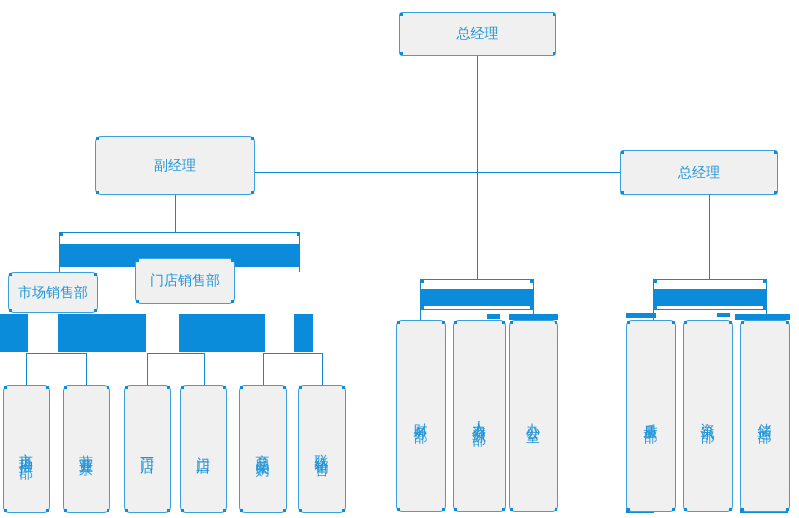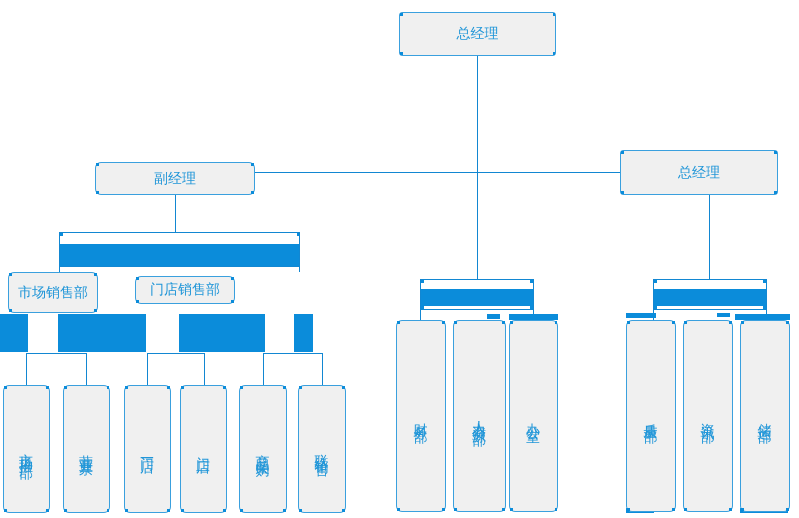--- a/index.html
+++ b/index.html
@@ -98,31 +98,31 @@
   <div class="bar" style="left:420px;top:279px;width:114px;height:31px">
     <i class="bfill" style="top:9px;height:17px"></i>
   </div>
   <div class="bar" style="left:653px;top:279px;width:114px;height:31px">
     <i class="bfill" style="top:9px;height:17px"></i>
   </div>
 
   <div class="box r3" style="left:399px;top:12px;width:157px;height:44px">
     <span>总经理</span>
   </div>
-  <div class="box r6" style="left:95px;top:162px;width:160px;height:33px">
+  <div class="box r6" style="left:95px;top:136px;width:160px;height:59px">
     <span>副经理</span>
   </div>
   <div class="box r3" style="left:620px;top:150px;width:158px;height:45px">
     <span>总经理</span>
   </div>
 
   <div class="box r6" style="left:8px;top:272px;width:90px;height:41px">
     <span>市场销售部</span>
   </div>
-  <div class="box r6" style="left:135px;top:276px;width:100px;height:28px">
+  <div class="box r6" style="left:135px;top:258px;width:100px;height:46px">
     <span>门店销售部</span>
   </div>
 
   <div class="box r6 vtext" style="left:3px;top:385px;width:47px;height:128px">
     <span>市场推广部</span>
   </div>
   <div class="box r6 vtext" style="left:63px;top:385px;width:47px;height:128px">
     <span>营业开票</span>
   </div>
   <div class="box r6 vtext" style="left:124px;top:385px;width:47px;height:128px">

